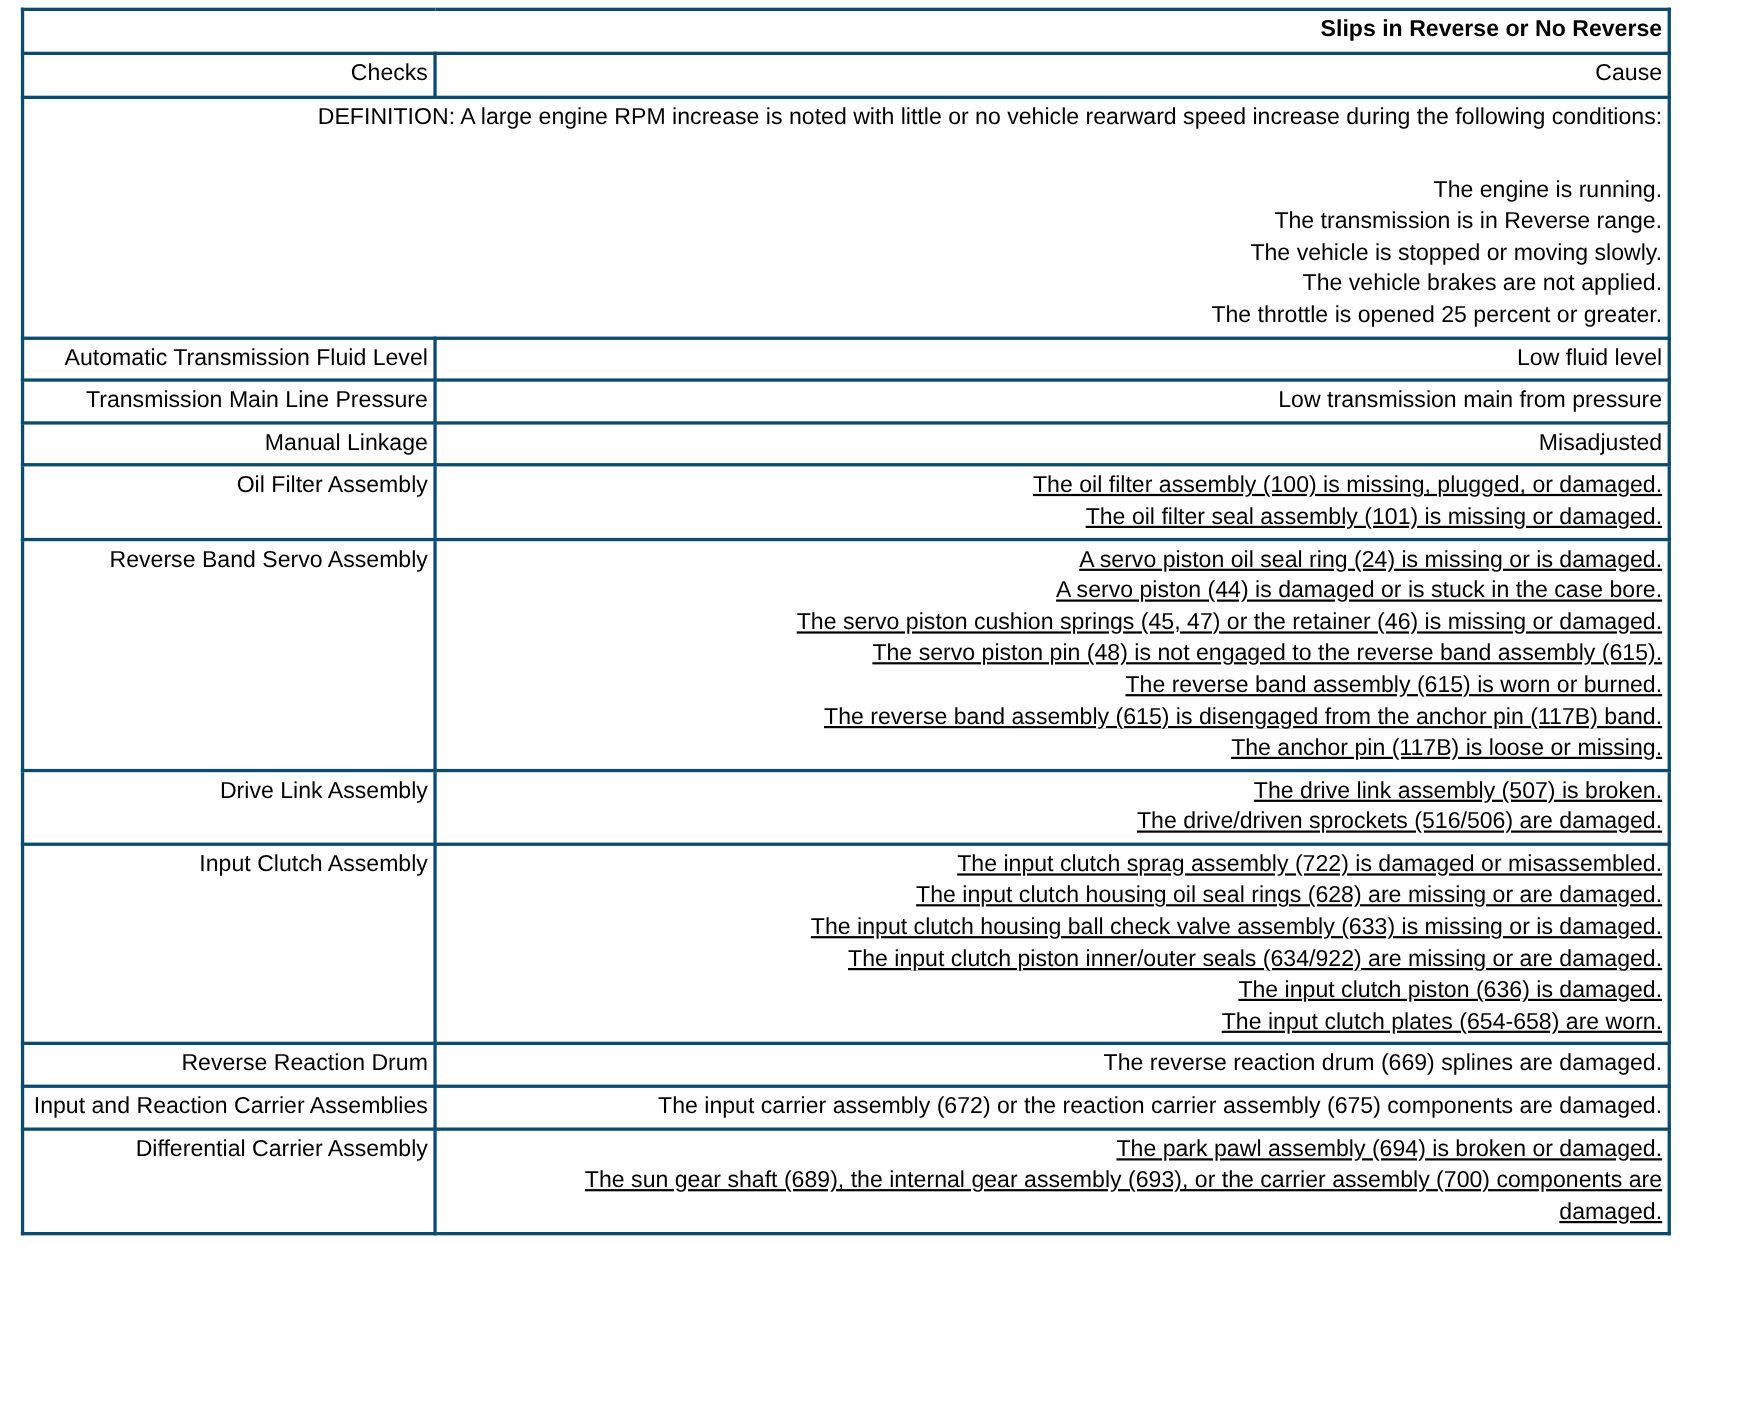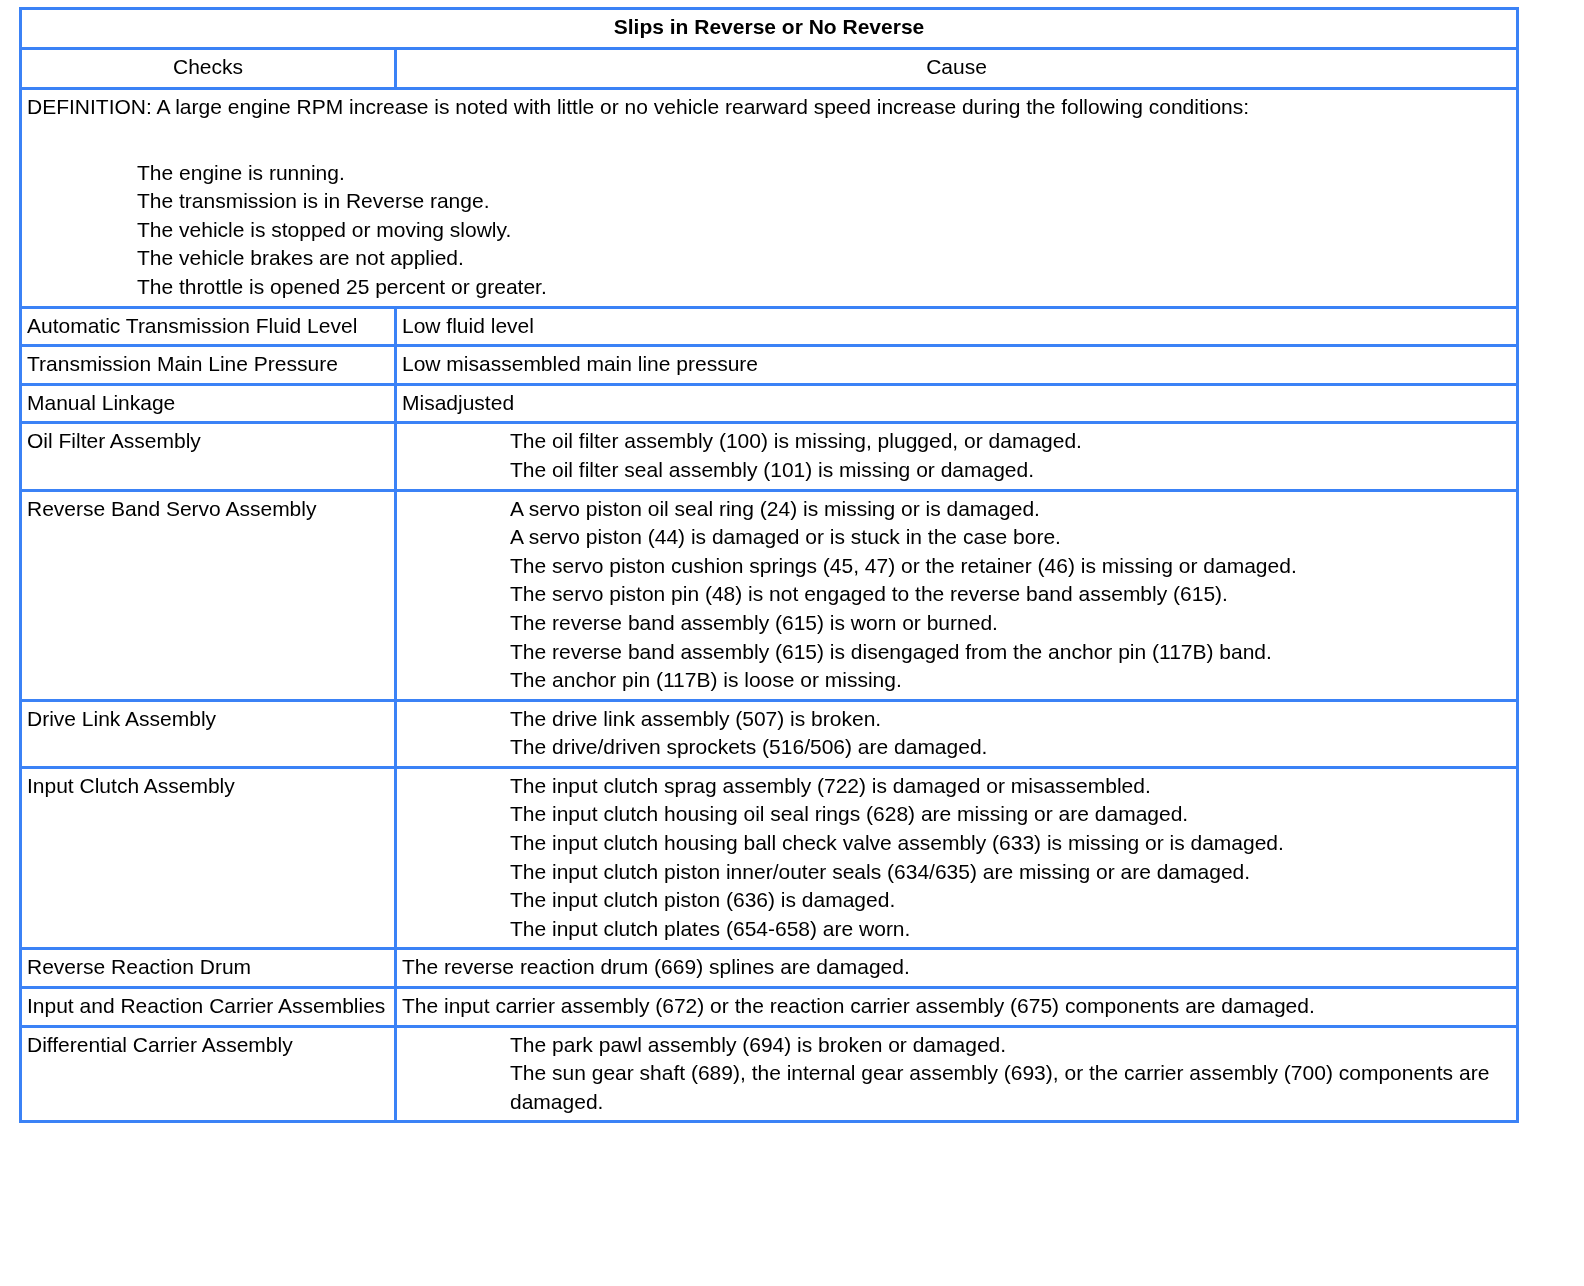--- a/index.html
+++ b/index.html
@@ -2,30 +2,30 @@
 <html><head>
 <meta charset="utf-8">
 <style>
   html, body { margin:0; padding:0; background:#ffffff; }
   body { width:1584px; height:1286px; position:relative; font-family:"Liberation Sans", sans-serif; color:#000; }
   table.diag {
     position:absolute; left:19px; top:7px; width:1497px;
     border-collapse:collapse; table-layout:fixed;
     font-size:21px; line-height:28.6px;
   }
-  table.diag td, table.diag th { border:3px solid #3b82f6; vertical-align:top; padding:3px 5px 4px 5px; }
+  table.diag td, table.diag th { border:3px solid #0c4a6e; vertical-align:top; padding:3px 5px 4px 5px;text-align:right; }
   col.c1 { width:375px; }
   col.c2 { width:1122px; }
   th.title { font-weight:bold; text-align:center; padding:5px 5px 4px; height:30px; vertical-align:middle; }
   th.colhead { font-weight:normal; text-align:center; padding:5px 5px 4px; height:30px; vertical-align:middle; }
   td.def { padding:3px 5px 6px 5px; }
   .def-intro { display:block; margin-bottom:37px; }
   .def-list { display:block; padding-left:100px; }
   .def-list span, .cause-list span { display:block;margin-left:10px; }
-  .cause-list { display:block; padding-left:98px; }
+  .cause-list { display:block; padding-left:98px;text-decoration:underline; }
   .check { padding-right:10px;margin-left:37px; }
 </style>
 </head>
 <body>
 
 <table class="diag">
   <colgroup>
       <col class="c1">
       <col class="c2">
     </colgroup>
@@ -49,21 +49,21 @@
       </span>
     </td>
   </tr>
 
   <tr>
     <td class="check">Automatic Transmission Fluid Level</td>
     <td>Low fluid level</td>
   </tr>
   <tr>
     <td class="check">Transmission Main Line Pressure</td>
-    <td>Low misassembled main line pressure</td>
+    <td>Low transmission main from pressure</td>
   </tr>
   <tr>
     <td class="check">Manual Linkage</td>
     <td>Misadjusted</td>
   </tr>
   <tr>
     <td class="check">Oil Filter Assembly</td>
     <td>
       <span class="cause-list">
         <span>The oil filter assembly (100) is missing, plugged, or damaged.</span>
@@ -94,21 +94,21 @@
       </span>
     </td>
   </tr>
   <tr>
     <td class="check">Input Clutch Assembly</td>
     <td>
       <span class="cause-list">
         <span>The input clutch sprag assembly (722) is damaged or misassembled.</span>
         <span>The input clutch housing oil seal rings (628) are missing or are damaged.</span>
         <span>The input clutch housing ball check valve assembly (633) is missing or is damaged.</span>
-        <span>The input clutch piston inner/outer seals (634/635) are missing or are damaged.</span>
+        <span>The input clutch piston inner/outer seals (634/922) are missing or are damaged.</span>
         <span>The input clutch piston (636) is damaged.</span>
         <span>The input clutch plates (654-658) are worn.</span>
       </span>
     </td>
   </tr>
   <tr>
     <td class="check">Reverse Reaction Drum</td>
     <td>The reverse reaction drum (669) splines are damaged.</td>
   </tr>
   <tr>

